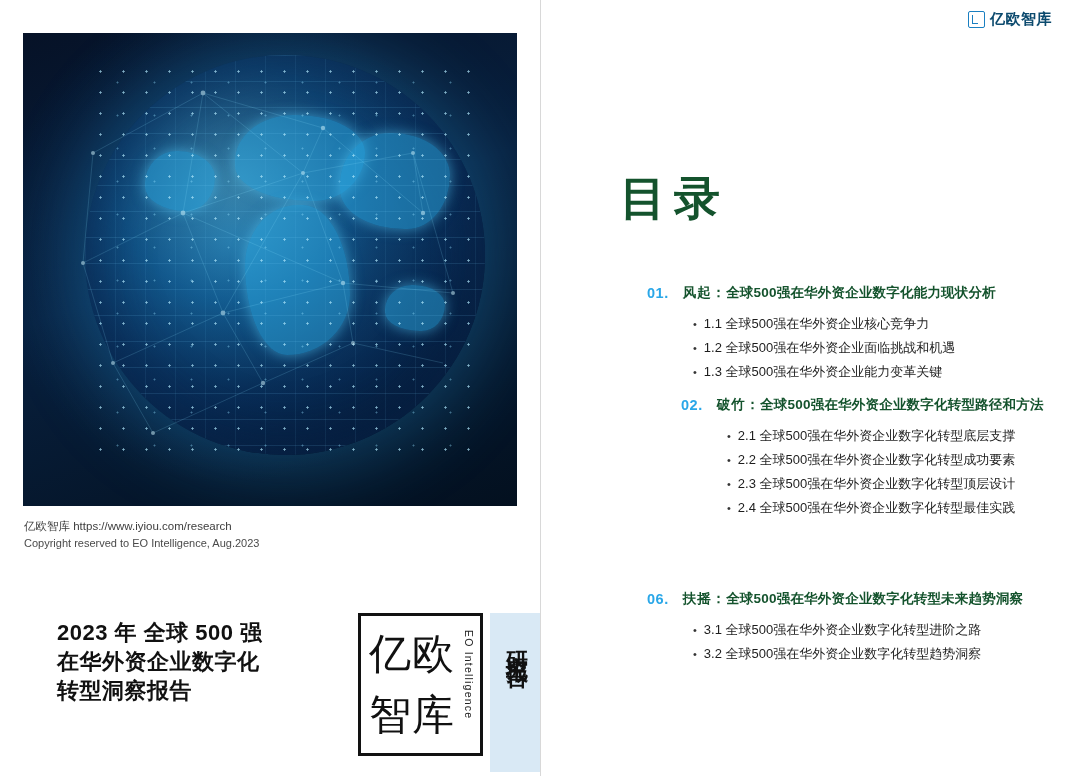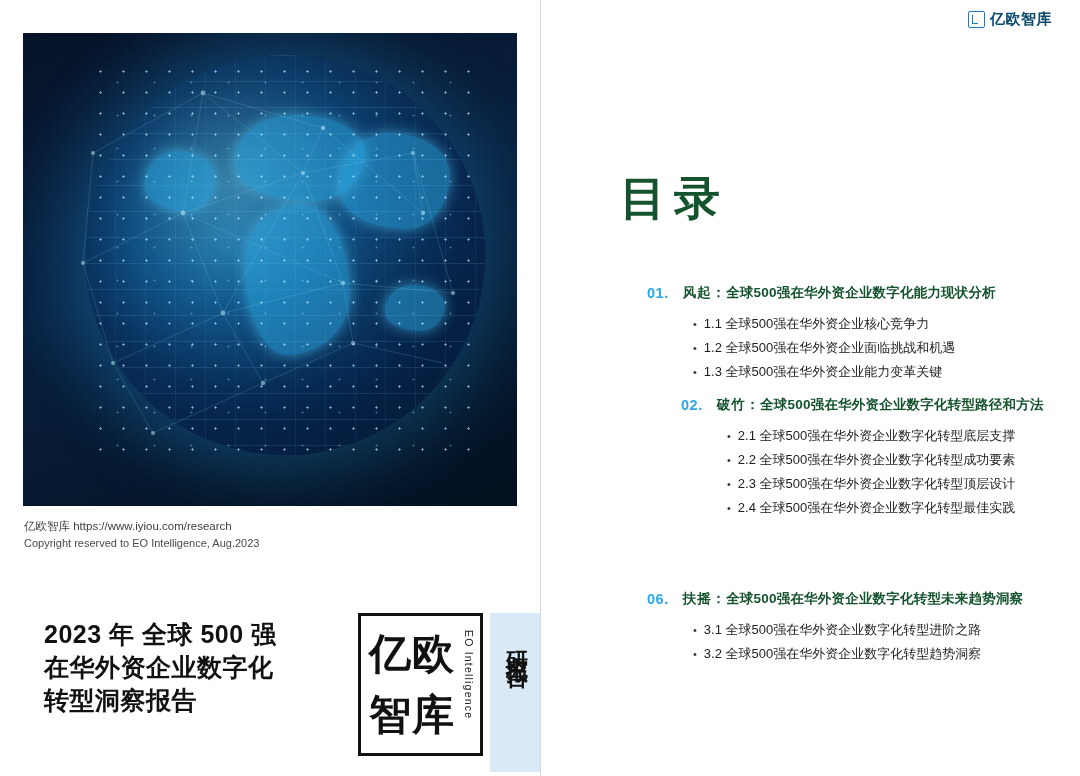--- a/index.html
+++ b/index.html
@@ -97,45 +97,45 @@
     font-size: 11.5px;
     line-height: 1.1;
   }
   .cover-caption .line2 {
     margin-top: 4px;
     color: #4a4a4a;
     font-size: 11px;
   }
   .cover-title {
     position: absolute;
-    left: 44px;
+    left: 57px;
     top: 618px;
     width: 300px;
-    font-size: 25px;
+    font-size: 22px;
     font-weight: bold;
     line-height: 1.32;
     color: #111111;
     letter-spacing: 0.5px;
   }
   .logo-box {
     position: absolute;
     left: 358px;
     top: 613px;
     width: 125px;
     height: 143px;
     border: 3px solid #121212;
     box-sizing: border-box;
   }
   .logo-cn {
     position: absolute;
     left: 8px;
     top: 8px;
     width: 86px;
     font-size: 42px;
-    font-weight: bold;
+    font-weight: normal;
     line-height: 1.45;
     color: #111111;
     letter-spacing: 1px;
   }
   .logo-en {
     position: absolute;
     right: 6px;
     top: 14px;
     width: 22px;
     font-size: 10.5px;

